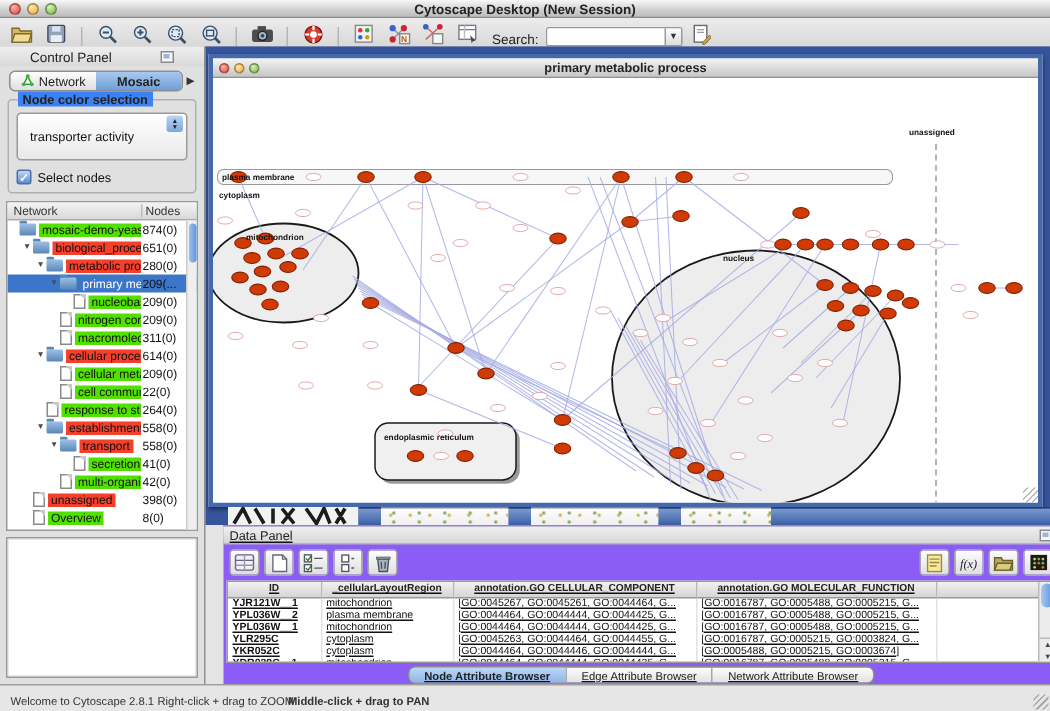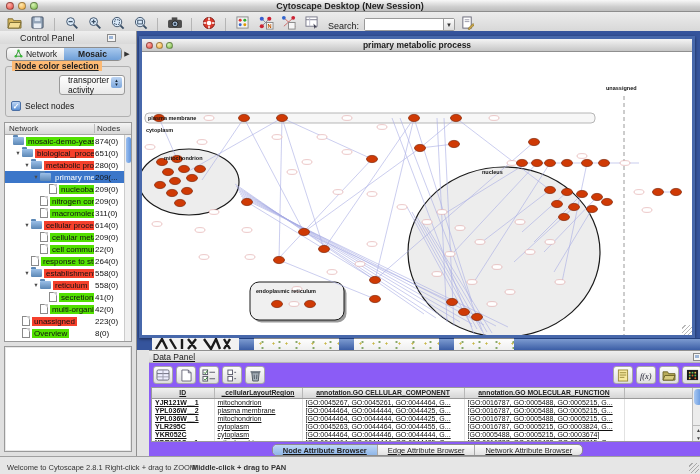--- a/index.html
+++ b/index.html
@@ -45,24 +45,24 @@
   .cp-float{margin-left:auto;width:9px;height:8px;border:1px solid #8a8a8a;background:#f5f5f5;
     position:relative;}
   .cp-float:before{content:"";position:absolute;left:1px;top:1px;width:4px;height:3px;background:#9db6d8;}
   .cp-tabs{display:flex;align-items:center;margin:2px 4px 2px 6px;height:15px;}
   .cp-tabgroup{flex:1;display:flex;border:1px solid #8d8d8d;border-radius:4px;overflow:hidden;
     background:linear-gradient(#fdfdfd,#dfdfdf);height:14px;}
   .cp-tab{flex:1;display:flex;align-items:center;justify-content:center;font-size:8.5px;gap:3px;color:#222;}
   .cp-tab.active{background:linear-gradient(#a9c9ee,#6f9fd8);font-weight:bold;}
   .cp-tab-arrow{width:10px;text-align:center;font-size:7px;color:#333;}
   .groupbox{margin:3px 5px;border:1px solid #b0b0b0;border-radius:3px;padding:8px 5px 5px 5px;position:relative;}
-  .groupbox .legend{position:absolute;top:-6px;left:6px;background:#fdba74;padding:0 3px;
-    font-size:8.5px;font-weight:bold;color:#222;text-decoration:underline;}
-  .combo{height:20px;border:1px solid #9a9a9a;border-radius:3px;background:linear-gradient(#ffffff,#e9e9e9);
-    display:flex;align-items:center;padding-left:8px;font-size:8.5px;position:relative;margin-left:48px;}
+  .groupbox .legend{position:absolute;top:-6px;left:6px;background:#3b82f6;padding:0 3px;
+    font-size:8.5px;font-weight:bold;color:#222;}
+  .combo{height:32px;border:1px solid #9a9a9a;border-radius:3px;background:linear-gradient(#ffffff,#e9e9e9);
+    display:flex;align-items:center;padding-left:8px;font-size:8.5px;position:relative;}
   .combo .stepper{position:absolute;right:2px;top:1px;width:11px;height:11px;border-radius:2px;
     background:linear-gradient(#bcd4f2,#7ca7dd);display:flex;flex-direction:column;align-items:center;
     justify-content:center;font-size:4.5px;line-height:4px;color:#123;}
   .checkrow{display:flex;align-items:center;gap:4px;margin-top:6px;font-size:8.5px;}
   .checkbox{width:10px;height:10px;border-radius:2px;border:1px solid #4a6fa5;
     background:linear-gradient(#bfd6f5,#5b8fd4);color:#fff;font-size:8px;line-height:9px;
     text-align:center;font-weight:bold;}
 
   .tree-wrap{margin:2px 4px 0 4px;border:1px solid #9a9a9a;background:#fff;flex:0 0 auto;
     display:flex;flex-direction:column;position:relative;}
@@ -396,40 +396,40 @@
             </div>
             <div class="trow">
               <span class="exp" style="margin-left: 18px;">▼</span>
               <span class="ticon folder"></span>
               <span class="tlabel red">establishment of lo</span>
               <span class="tcount">558(0)</span>
             </div>
             <div class="trow">
               <span class="exp" style="margin-left: 27px;">▼</span>
               <span class="ticon folder"></span>
-              <span class="tlabel red">reticulum</span>
+              <span class="tlabel red">transport</span>
               <span class="tcount">558(0)</span>
             </div>
             <div class="trow">
               <span class="exp" style="margin-left: 36px;"></span>
               <span class="ticon file"></span>
               <span class="tlabel green">secretion</span>
               <span class="tcount">41(0)</span>
             </div>
             <div class="trow">
               <span class="exp" style="margin-left: 27px;"></span>
               <span class="ticon file"></span>
               <span class="tlabel green">multi-organism pro</span>
               <span class="tcount">42(0)</span>
             </div>
             <div class="trow">
               <span class="exp" style="margin-left: 9px;"></span>
               <span class="ticon file"></span>
               <span class="tlabel red">unassigned</span>
-              <span class="tcount">223(0)</span>
+              <span class="tcount">398(0)</span>
             </div>
             <div class="trow">
               <span class="exp" style="margin-left: 9px;"></span>
               <span class="ticon file"></span>
               <span class="tlabel green">Overview</span>
               <span class="tcount">8(0)</span>
             </div>
           </div>
         <div class="tree-scroll">
             <div class="tree-thumb"></div>

